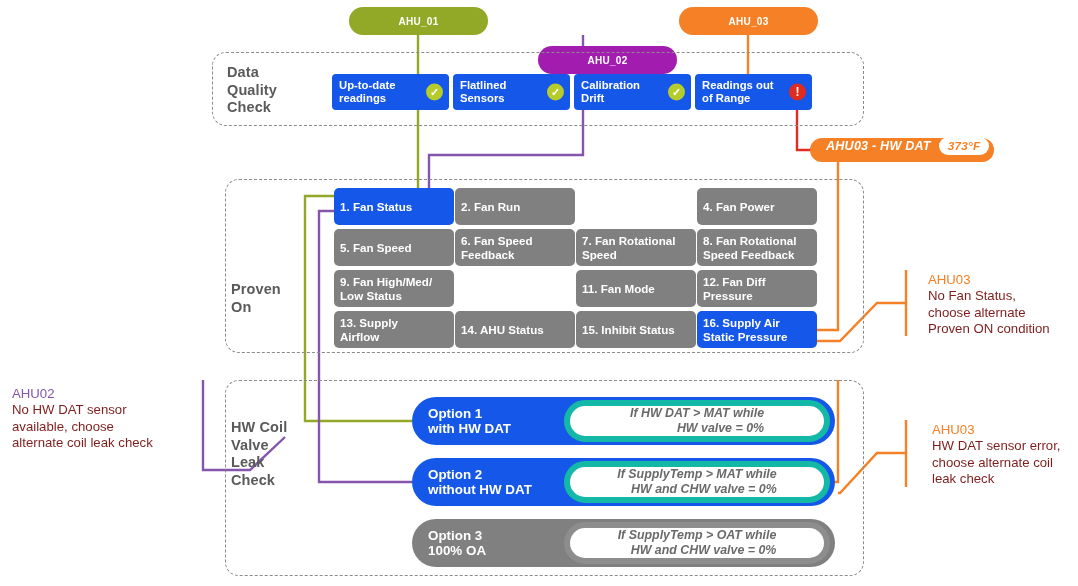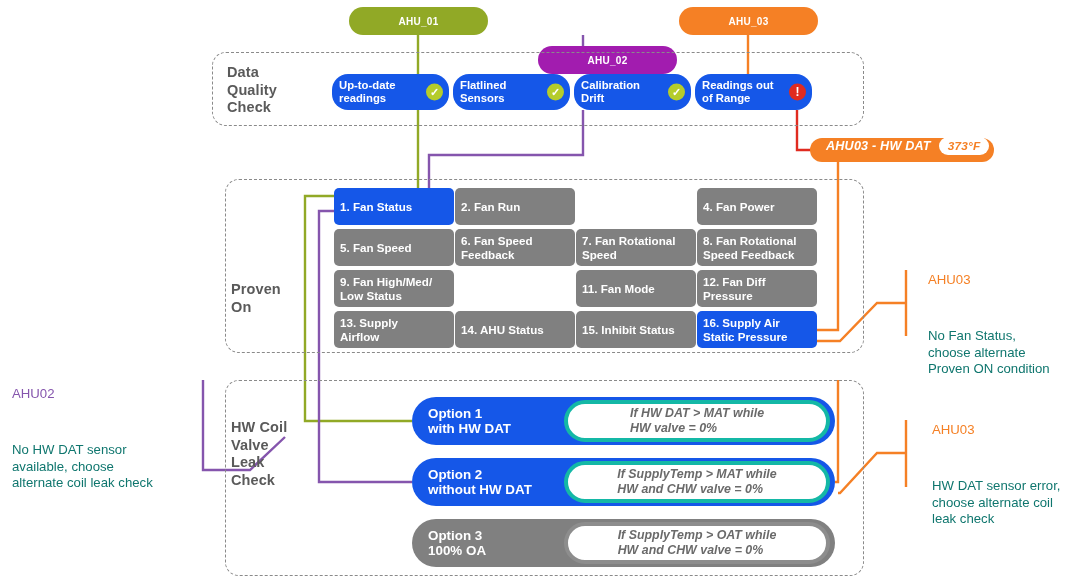--- a/index.html
+++ b/index.html
@@ -39,21 +39,21 @@
     position:absolute; color:#5a5a5a; font-size:14.5px; font-weight:bold;
     line-height:17.5px; letter-spacing:.1px; white-space:pre-line;
   }
   #lbl-dq{ left:227px; top:64px;  width:90px; }
   #lbl-po{ left:231px; top:246px; width:90px;margin-top:35px; }
   #lbl-hw{ left:231px; top:419px; width:80px; }
 
   
   .dq-chip{
     position:absolute; top:74px; height:36px; width:117px;
-    background:#1557e8; border-radius:16px;
+    background:#1557e8; border-radius:4px;
     color:#fff; font-size:11.3px; font-weight:bold; line-height:13px;
     padding:5px 30px 5px 7px; white-space:pre-line;
     display:flex; align-items:center;
   }
   .dq-badge{
     position:absolute; right:6px; top:50%; transform:translateY(-50%);
     width:17px; height:17px; border-radius:50%;
     display:flex; align-items:center; justify-content:center;
     font-size:11px; font-weight:bold; color:#fff;
   }
@@ -78,45 +78,45 @@
   }
   .opt-row.muted{ background:#808080; }
   .opt-left{
     width:150px; padding-left:16px;
     color:#fff; font-size:13.4px; font-weight:bold; line-height:15.5px;
     white-space:pre-line;
   }
   .opt-cond{
     position:absolute; left:152px; top:3px;
     width:266px; height:42px; border-radius:21px;
-    background:#fff; border:4px solid #14b8a6;
+    background:#fff; border:6px solid #14b8a6;
     display:flex; align-items:center; justify-content:center;
     color:#6a6a6a; font-size:12.4px; font-style:italic; font-weight:bold;
-    line-height:14.6px; text-align:left; white-space:pre-line;
+    line-height:14.6px; text-align:right; white-space:pre-line;
   }
   .opt-row.muted .opt-cond{ border-color:#8d8d8d; }
 
   
   #val-pill{
     position:absolute; left:810px; top:138px; height:24px;
     border-radius:12px; background:#f58025;
     display:flex; align-items:center; padding:0 5px 8px 16px;
     color:#fff; font-size:12.6px; font-style:italic; font-weight:bold;
     letter-spacing:.2px;
   }
   #val-chip{
     margin-left:8px; background:#fff; color:#f58025;
     border-radius:11px; padding:2px 9px;
     font-size:11.8px; font-style:italic; font-weight:bold;
   }
 
   
   .note{ position:absolute; font-size:13.2px; line-height:16.3px; }
   .note-title{ font-weight:normal; }
-  .note-body{ color:#0f766e; white-space:pre-line;margin-top:40px; }
+  .note-body{ color:#7f1d1d; white-space:pre-line; }
   #note-ahu02{ left:12px; top:386px; width:185px; }
   #note-ahu02 .note-title{ color:#8555ad; }
   #note-po   { left:928px; top:272px; width:146px; }
   #note-hw   { left:932px; top:422px; width:146px; }
   #note-po .note-title, #note-hw .note-title{ color:#f58025; }
 </style>
 </head>
 <body>
 
 <div id="stage">

